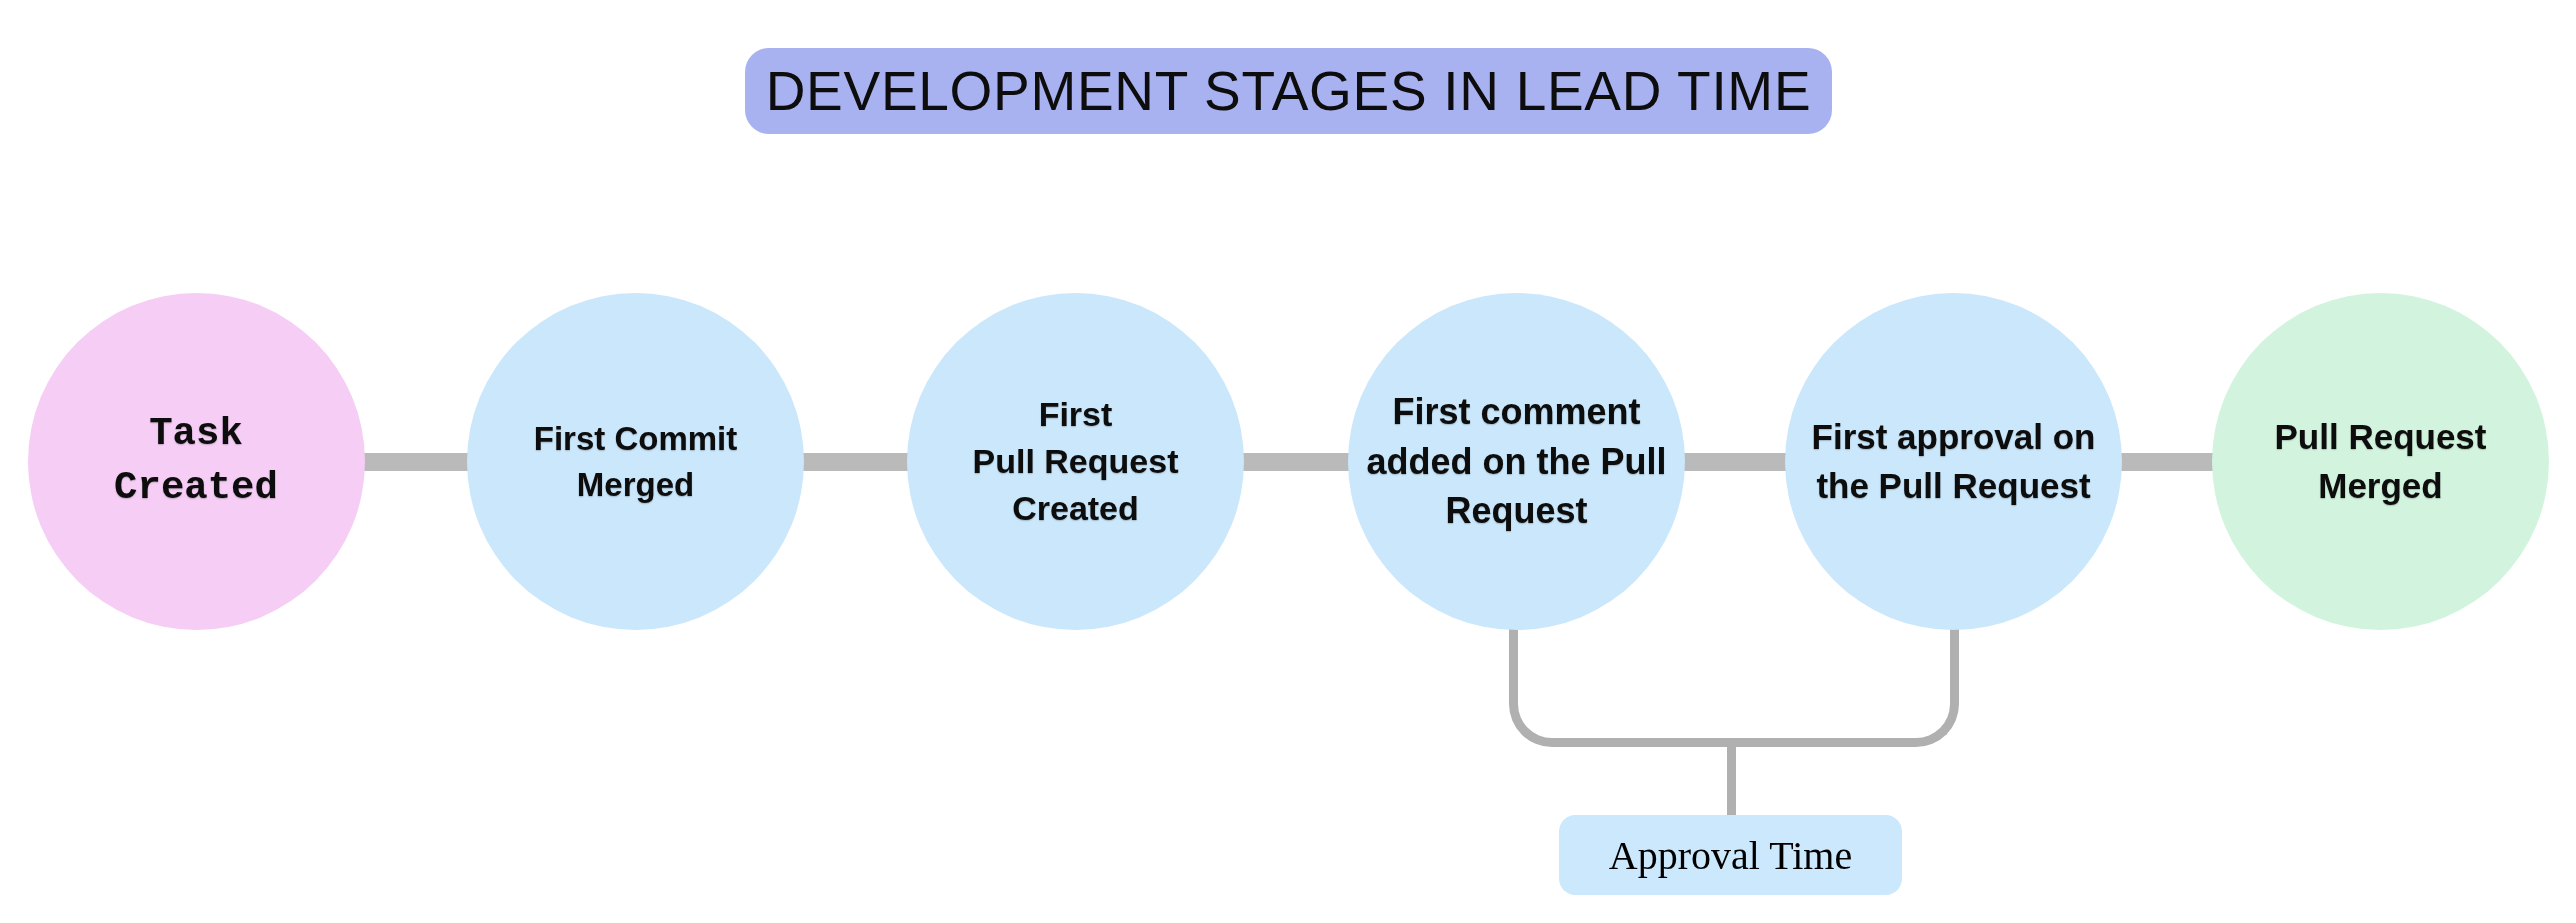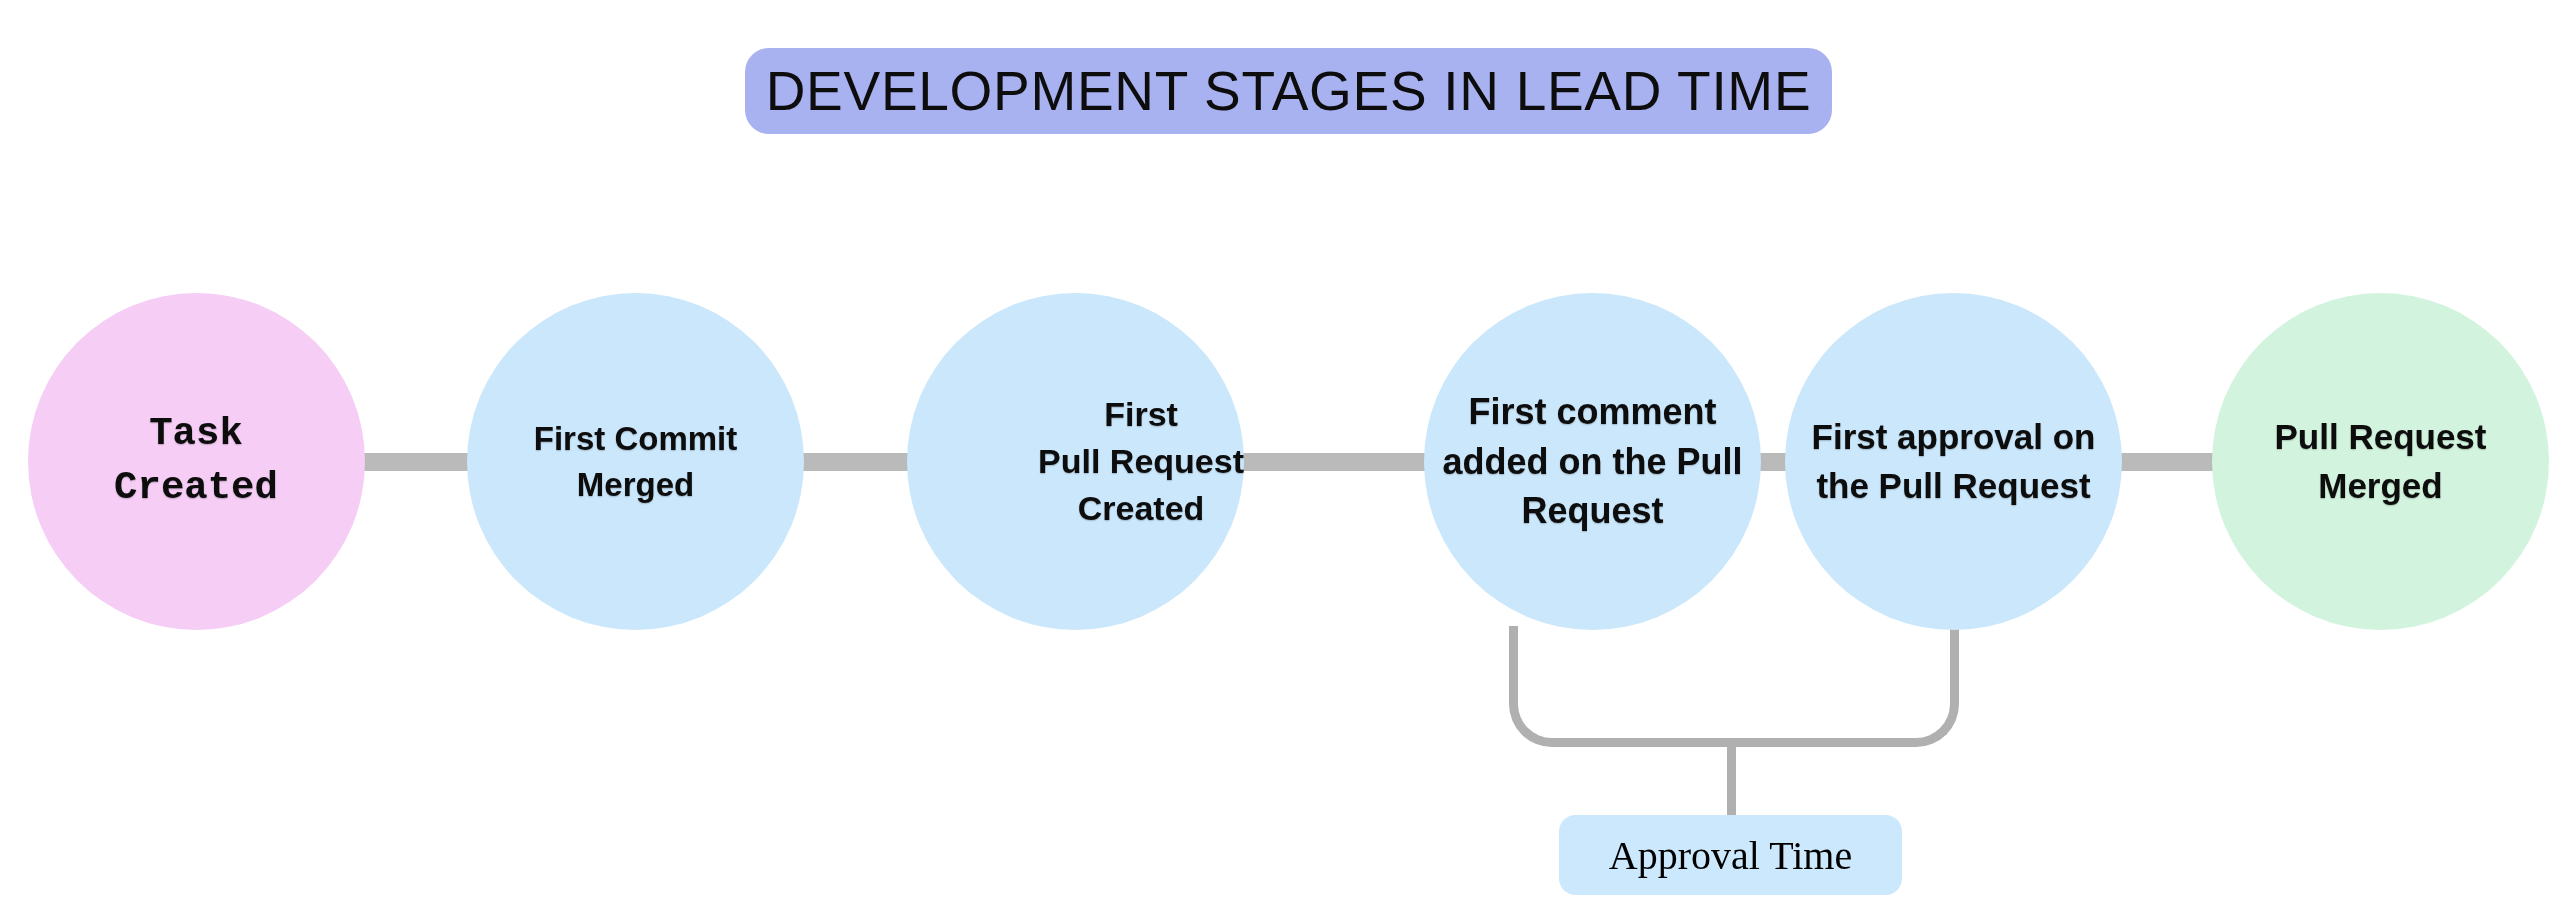--- a/index.html
+++ b/index.html
@@ -46,21 +46,21 @@
     text-align: center;
     white-space: pre-line;
     font-weight: bold;
     color: #0d0d0d;
     line-height: 1.38;
     text-shadow: 0 1.4px 1.4px rgba(0,0,0,0.22);
   }
   .s1 { left: 27.5px; }   .s1 .label { font-size: 39px; }
   .s2 { left: 467px; }  .s2 .label { font-size: 33px; }
   .s3 { left: 907px; } .s3 .label { font-size: 34px; }
-  .s4 { left: 1424px; align-items: center; } .s4 .label { font-size: 36px; }
+  .s4 { left: 1348px; align-items: center; } .s4 .label { font-size: 36px; }
   .s5 { left: 1785px; } .s5 .label { font-size: 35px; }
   .s6 { left: 2212px; } .s6 .label { font-size: 35px; }
 
   .bracket {
     position: absolute;
     left: 1509px; top: 626px;
     width: 450px; height: 121px;
     border-left: 9px solid #b0b0b0;
     border-right: 9px solid #b0b0b0;
     border-bottom: 9px solid #b0b0b0;
@@ -99,21 +99,21 @@
 <div class="stage s1" style="background-color: rgb(245, 205, 245); font-family: Liberation Mono, monospace;">
   <span class="label">Task
 Created</span>
 </div>
 
 <div class="stage s2" style="background-color: rgb(202, 231, 251);">
   <span class="label">First Commit
 Merged</span>
 </div>
 
-<div class="stage s3" style="background-color: rgb(202, 231, 251); justify-content: flex-end;">
+<div class="stage s3" style="background-color: rgb(202, 231, 251);">
   <span class="label">First
 Pull Request
 Created</span>
 </div>
 
 <div class="stage s4" style="background-color: rgb(202, 231, 251);">
   <span class="label">First comment
 added on the Pull
 Request</span>
 </div>

